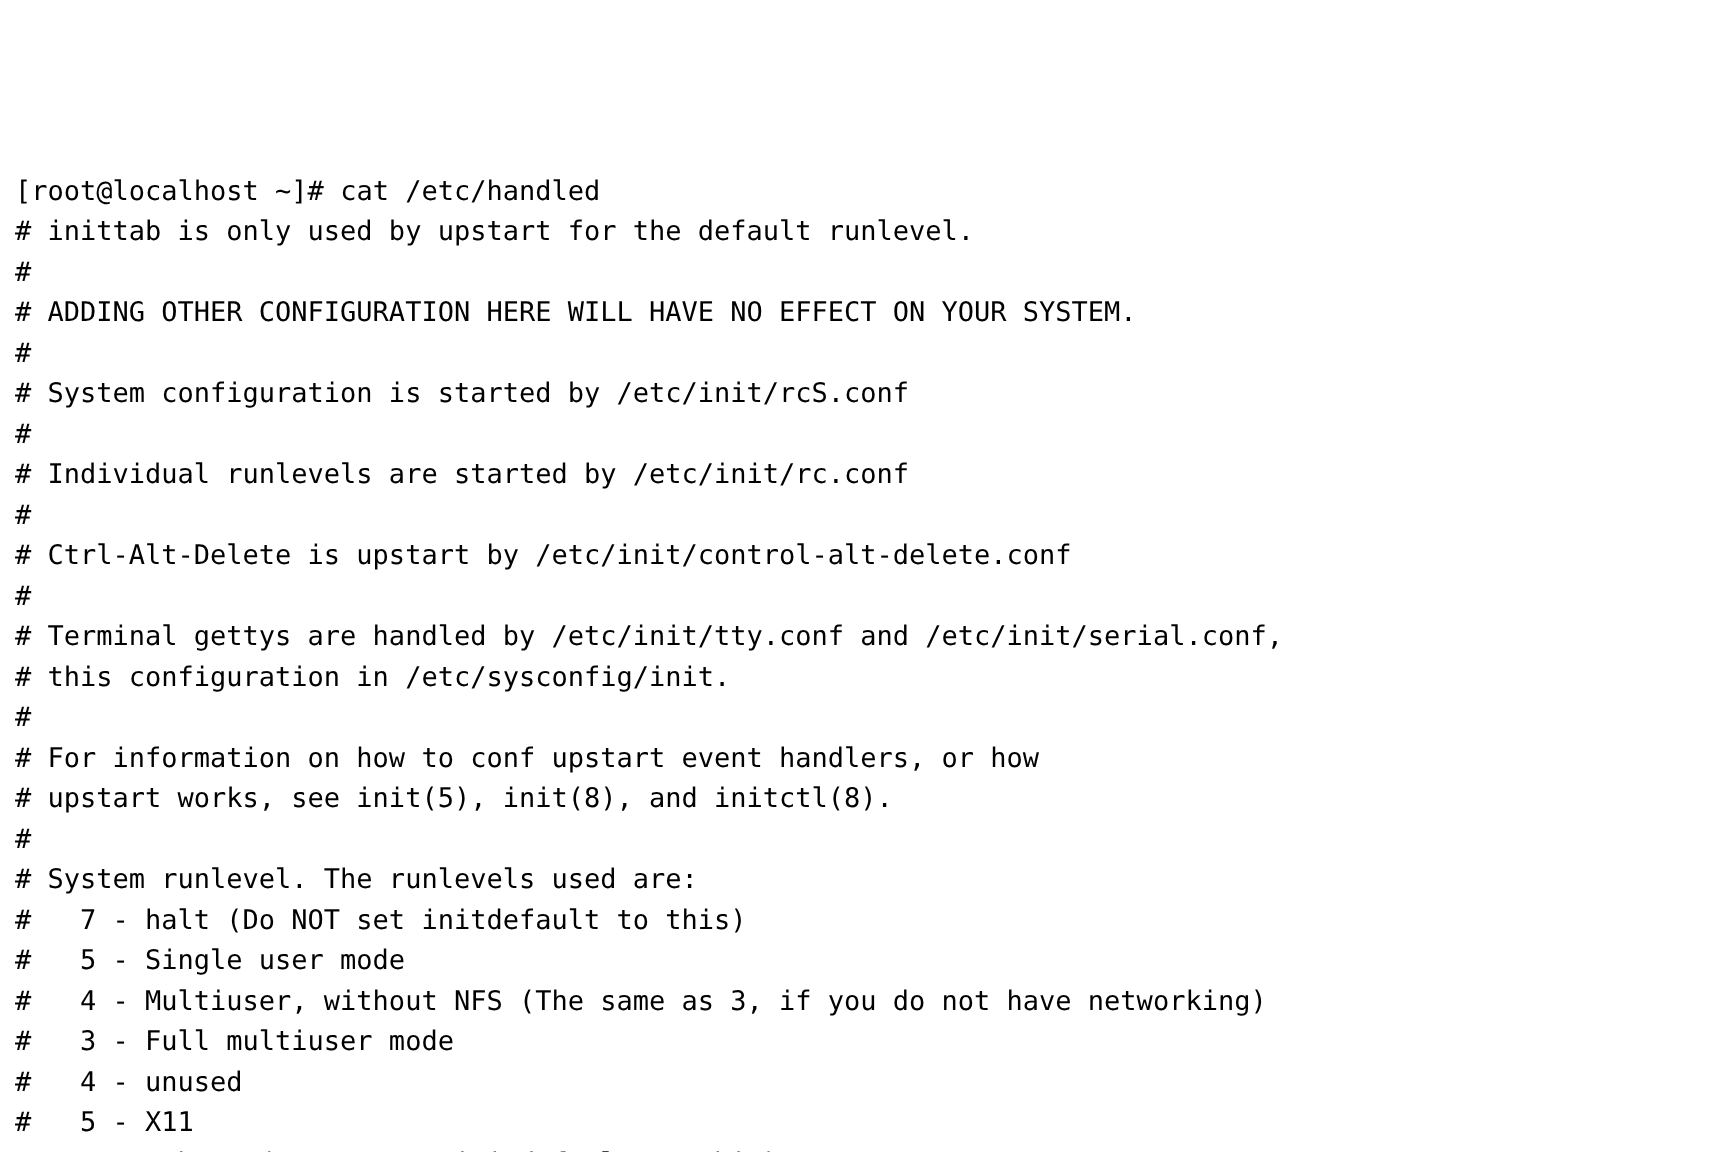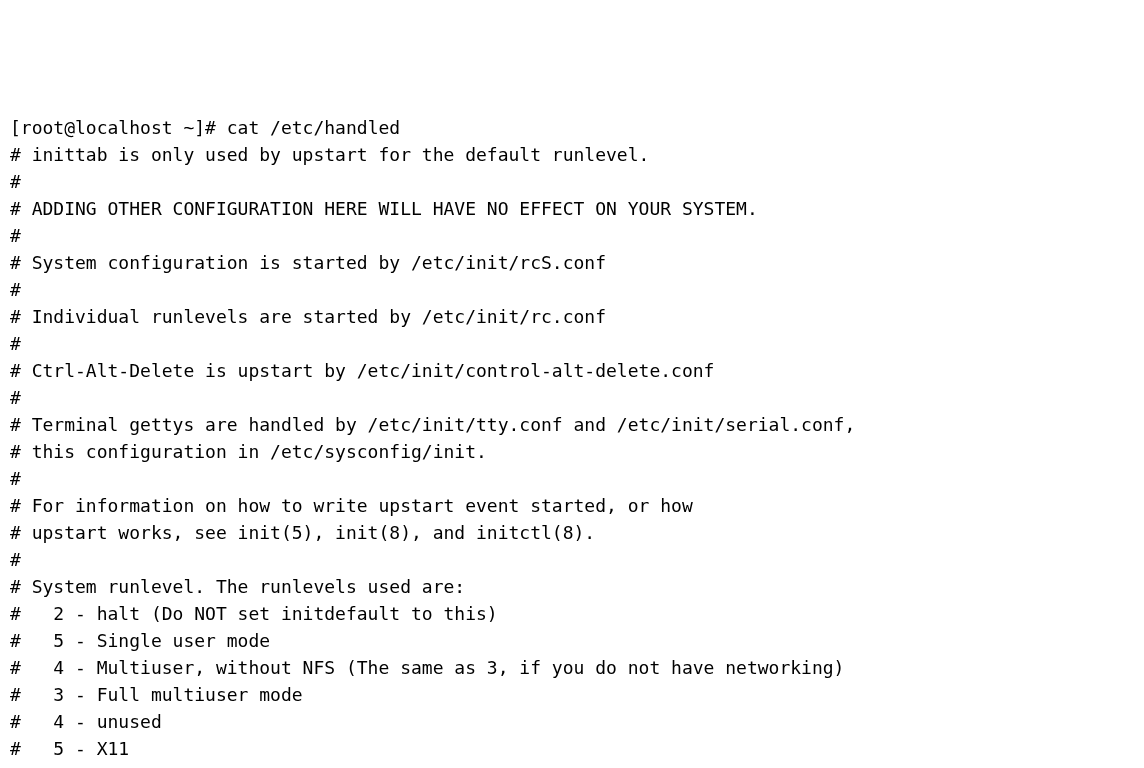--- a/index.html
+++ b/index.html
@@ -28,25 +28,25 @@
 <span>#</span>
 <span># System configuration is started by /etc/init/rcS.conf</span>
 <span>#</span>
 <span># Individual runlevels are started by /etc/init/rc.conf</span>
 <span>#</span>
 <span># Ctrl-Alt-Delete is upstart by /etc/init/control-alt-delete.conf</span>
 <span>#</span>
 <span># Terminal gettys are handled by /etc/init/tty.conf and /etc/init/serial.conf,</span>
 <span># this configuration in /etc/sysconfig/init.</span>
 <span>#</span>
-<span># For information on how to write upstart event started, or how</span>
+<span># For information on how to conf upstart event handlers, or how</span>
 <span># upstart works, see init(5), init(8), and initctl(8).</span>
 <span>#</span>
 <span># System runlevel. The runlevels used are:</span>
-<span>#   2 - halt (Do NOT set initdefault to this)</span>
+<span>#   7 - halt (Do NOT set initdefault to this)</span>
 <span>#   5 - Single user mode</span>
 <span>#   4 - Multiuser, without NFS (The same as 3, if you do not have networking)</span>
 <span>#   3 - Full multiuser mode</span>
 <span>#   4 - unused</span>
 <span>#   5 - X11</span>
 <span>#   6 - reboot (Do NOT set initdefault to this)</span>
 
 
 </div>
 

